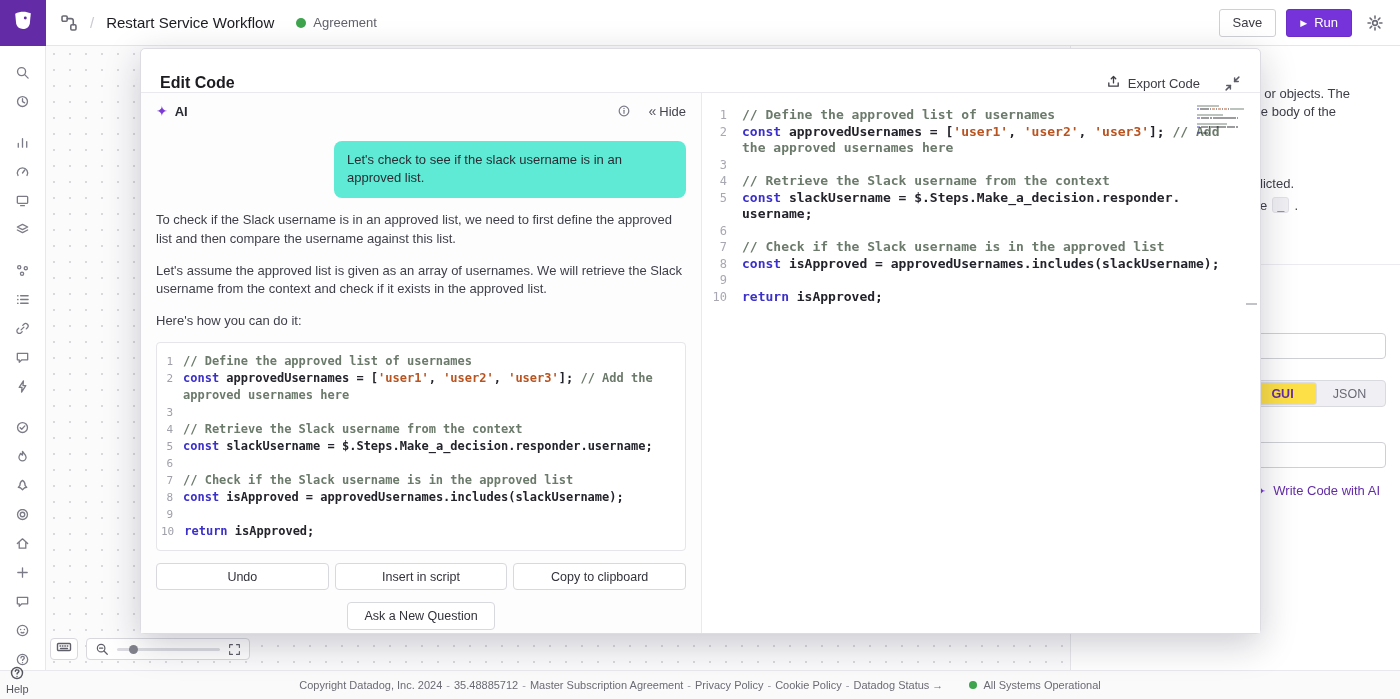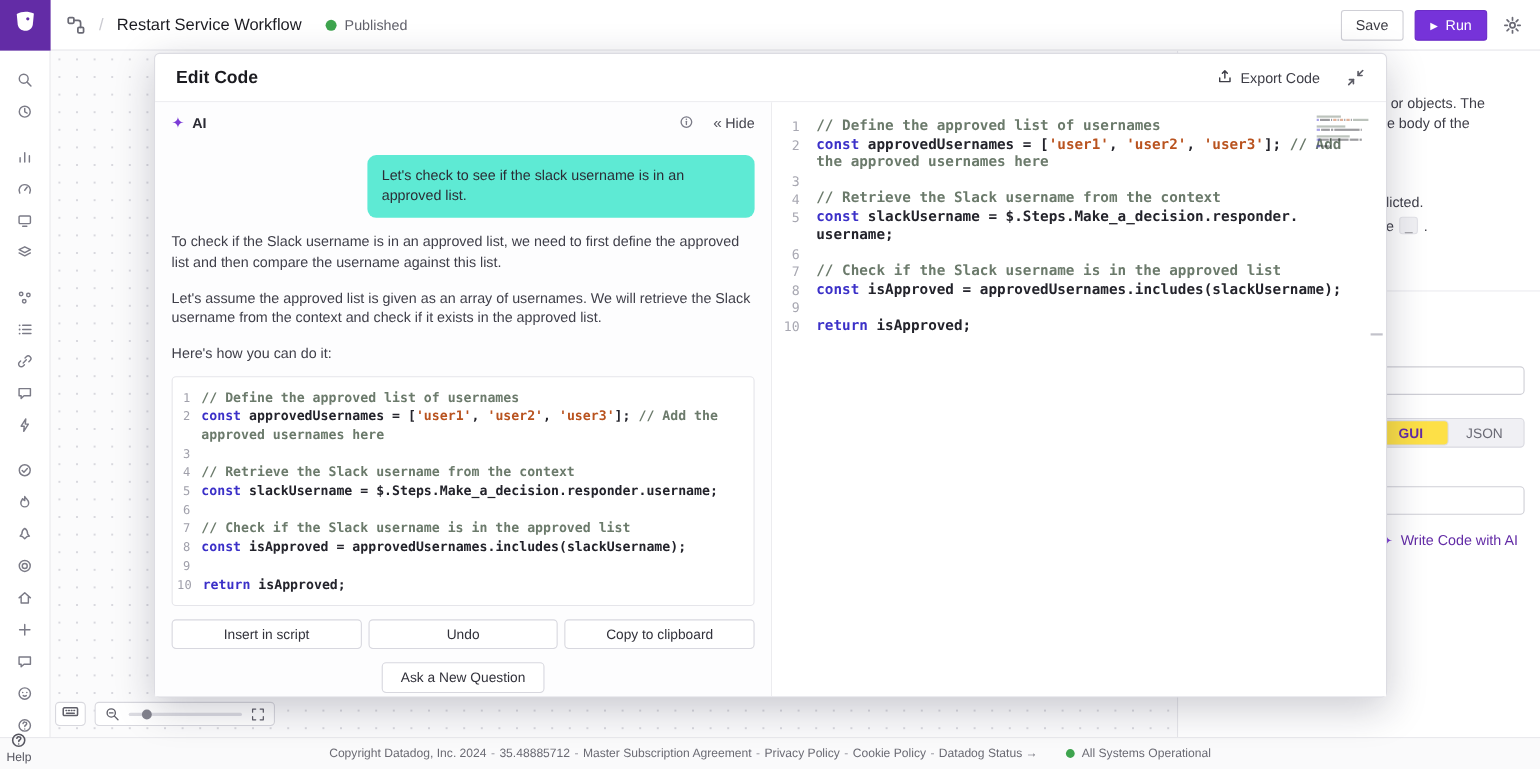--- a/index.html
+++ b/index.html
@@ -42,21 +42,21 @@
   .rp-input-1{top:287px;}
   .rp-input-2{top:396px;}
   .seg-tabs{position:absolute;top:334px;right:14px;width:140px;height:27px;background:#f0f0f4;border:1px solid #d9d9e0;border-radius:4px;display:flex;padding:2px;}
   .seg-tab{flex:1;display:flex;align-items:center;justify-content:center;font-size:12.5px;color:#6a6a75;border-radius:3px;cursor:pointer;}
   .seg-tab.active{background:#fde047;color:#632CA6;font-weight:700;box-shadow:0 0 0 1px #dcdce2;}
   .rp-writecode{position:absolute;top:437px;right:20px;display:flex;align-items:flex-start;gap:7px;color:#632CA6;font-size:13px;cursor:pointer;}
   .sparkle{color:#7C3BD6;font-size:14px;}
 
   
   .modal{position:absolute;left:140px;top:48px;width:1121px;height:586px;background:#fff;border:1px solid #dcdce2;border-radius:5px;box-shadow:0 10px 36px rgba(25,25,50,0.22);z-index:10;display:flex;flex-direction:column;}
-  .modal-header{height:44px;display:flex;align-items:center;padding:0 19px;border-bottom:1px solid #eaeaee;flex:0 0 44px;}
+  .modal-header{height:44px;display:flex;align-items:flex-end;padding:0 19px;border-bottom:1px solid #eaeaee;flex:0 0 44px;}
   .modal-title{font-size:16px;font-weight:700;color:#1b1b20;}
   .mh-right{margin-left:auto;display:flex;align-items:center;gap:24px;}
   .export-btn{display:flex;align-items:center;gap:7px;font-size:13px;color:#3d3d46;cursor:pointer;}
   .collapse-btn{color:#5c5c66;display:flex;cursor:pointer;}
   .modal-body{flex:1;display:flex;min-height:0;}
 
   
   .ai-panel{width:561px;flex:0 0 561px;border-right:1px solid #eaeaee;display:flex;flex-direction:column;min-height:0;background:#fdfdfe;}
   .ai-header{height:36px;flex:0 0 36px;display:flex;align-items:center;padding:0 15px;}
   .ai-label{font-size:13px;font-weight:700;color:#2a2a33;margin-left:7px;}
@@ -117,21 +117,21 @@
       <svg width="18" height="18" viewBox="0 0 16 16" fill="none" stroke="currentColor" stroke-width="1.4" stroke-linecap="round" stroke-linejoin="round">
         <rect x="1.8" y="1.8" width="4.6" height="4.6" rx="1"></rect>
         <rect x="9.6" y="9.6" width="4.6" height="4.6" rx="1"></rect>
         <path d="M6.4 4.1h3.4a2 2 0 0 1 2 2v3.5"></path>
       </svg>
     </span>
   <span class="crumb-slash">/</span>
   <span class="wf-title">Restart Service Workflow</span>
   <span class="status-badge">
     <span class="status-dot"></span>
-    <span class="status-label">Published</span>
+    <span class="status-label">Agreement</span>
   </span>
   <div class="topbar-right">
     <button class="btn-save">Save</button>
     <button class="btn-run">
       <span style="font-size:9px;">▶</span>
       <span>Run</span>
     </button>
     <span class="gear-btn">
         <svg width="18" height="18" viewBox="0 0 16 16" fill="none" stroke="currentColor" stroke-width="1.4" stroke-linecap="round" stroke-linejoin="round">
           <circle cx="8" cy="8" r="2.1"></circle>
@@ -368,22 +368,22 @@
             <div class="code-row">
               <span class="ln">9</span>
               <span class="ct">&nbsp;</span>
             </div>
             <div class="code-row">
               <span class="ln">10</span>
               <span class="ct"><span class="tk-k">return</span><span class="tk-p"> </span><span class="tk-v">isApproved</span><span class="tk-p">;</span></span>
             </div>
           </div>
         <div class="ai-actions" id="ai-actions">
+            <button class="ai-action-btn">Undo</button>
             <button class="ai-action-btn">Insert in script</button>
-            <button class="ai-action-btn">Undo</button>
             <button class="ai-action-btn">Copy to clipboard</button>
           </div>
         <div class="ask-row">
           <button class="ask-btn">Ask a New Question</button>
         </div>
       </div>
     </div>
 
     <div class="editor">
       <div id="editor-code">

